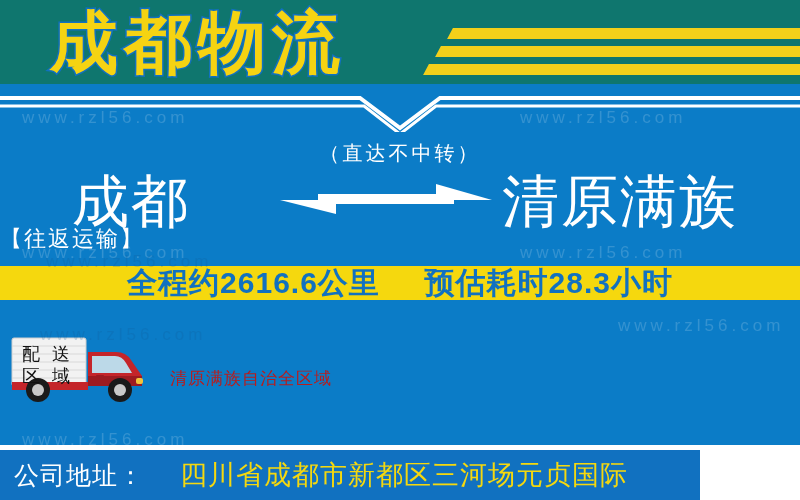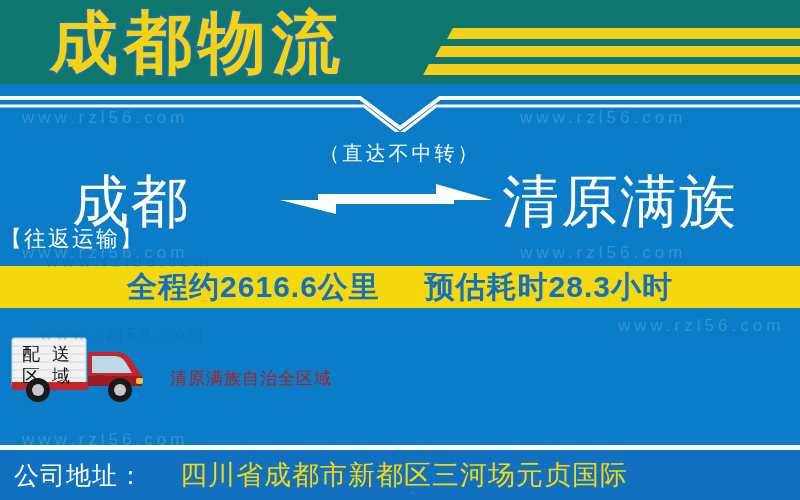--- a/index.html
+++ b/index.html
@@ -91,21 +91,21 @@
     letter-spacing:2px;
     line-height:30px;
     white-space:nowrap;
   }
   .arrow-svg {
     position:absolute; left:280px; top:178px; width:212px; height:46px;
   }
 
   
   .info-band {
-    position:absolute; left:0; top:266px; width:800px; height:42px;
+    position:absolute; left:0; top:266px; width:800px; height:34px;
     background:#f5d80e;
     display:flex; align-items:center; justify-content:center;
   }
   .info-text {
     color:#1171c0;
     font-size:30px;
     font-weight:bold;
     letter-spacing:1px;
     white-space:nowrap;
     line-height:40px;
@@ -123,21 +123,21 @@
     white-space:nowrap;
     line-height:22px;
   }
 
   
   .addr-divider {
     position:absolute; left:0; top:445px; width:800px; height:5px;
     background:#ffffff;
   }
   .addr-bar {
-    position:absolute; left:0; top:450px; width:800px; height:50px;
+    position:absolute; left:0; top:450px; width:700px; height:50px;
     background:#1171c0;
     display:flex; align-items:center;
   }
   .addr-label {
     color:#ffffff; font-size:25px; letter-spacing:1px;
     margin-left:14px; white-space:nowrap; line-height:34px;
   }
   .addr-value {
     color:#f5d80e; font-size:27px; letter-spacing:1px;
     white-space:nowrap; line-height:34px;margin-left:36px;

